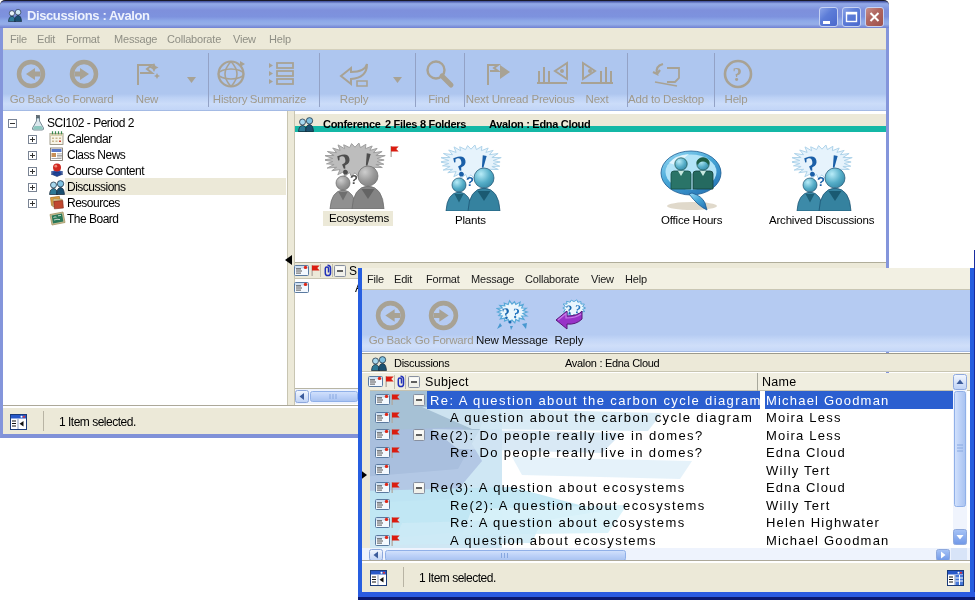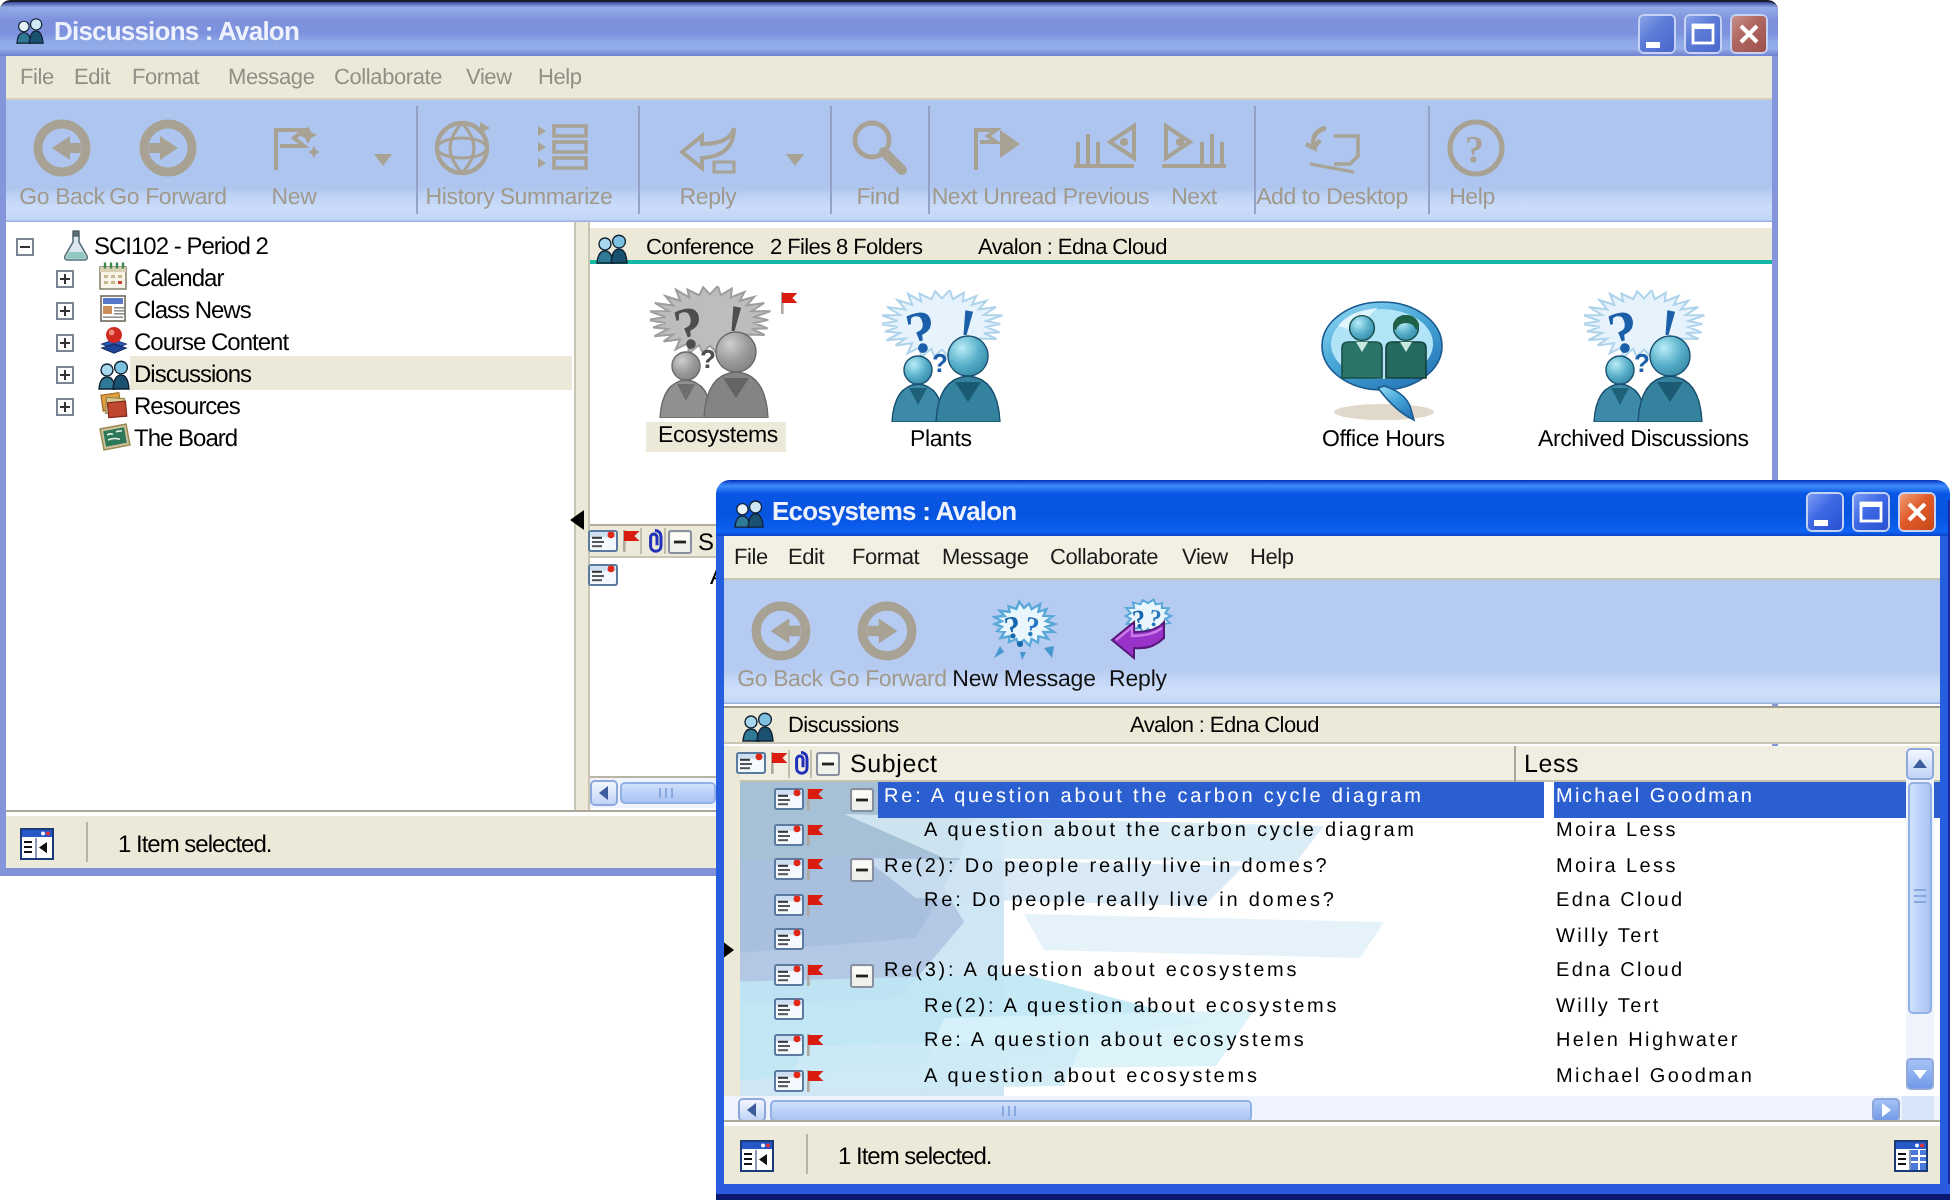--- a/index.html
+++ b/index.html
@@ -26,21 +26,21 @@
   #mw-tool { position:absolute; left:3px; top:50px; width:883px; height:61px;
     background:linear-gradient(180deg,#aec6ef 0%,#aec6ef 72%,#bcd1f5 78%,#cbdcf9 88%,#c2d5f7 98%,#8fa8d8 100%); }
   .tsep { position:absolute; top:3px; height:54px; width:1px; background:#93a2c6; }
   .tlab { position:absolute; font-size:11.5px; color:#a09a8c; white-space:nowrap; transform:translateX(-50%); letter-spacing:-0.2px;}
   .tlab2 { position:absolute; font-size:11.5px; color:#111; white-space:nowrap; transform:translateX(-50%); letter-spacing:-0.1px;}
   #mw-body { position:absolute; left:3px; top:111px; width:883px; height:294px; background:#fff; }
   #mw-split { position:absolute; left:284px; top:0; width:8px; height:294px; background:#ece9d8;
     border-left:1px solid #c8c5b2; border-right:1px solid #c8c5b2; }
   .trow { position:absolute; height:16px; font-size:12px; letter-spacing:-0.5px; color:#000; white-space:nowrap;}
   #rp-head { position:absolute; left:292px; top:3px; width:591px; height:18px; background:#ece9d8;
-    border-bottom:2px solid #14b8a6; font-size:11px; letter-spacing:-0.3px; color:#000; }
+    border-bottom:6px solid #14b8a6; font-size:11px; letter-spacing:-0.3px; color:#000;font-weight:bold; }
   #rp-low-head { position:absolute; left:292px; top:151px; width:591px; height:17px; background:#ece9d8;
     border-top:1px solid #b0ad9a; border-bottom:1px solid #c8c5b2; }
   .biglab { position:absolute; font-size:11.5px; letter-spacing:-0.2px; color:#000; white-space:nowrap; }
   #mw-status { position:absolute; left:3px; top:407px; width:883px; height:27px; background:#ece9d8;
     border-top:1px solid #fff; }
   #mw-stsep { position:absolute; left:3px; top:405px; width:883px; height:2px; background:#aca899; border-bottom:1px solid #fff; }
   #mw-bord { position:absolute; left:0; top:28px; width:889px; height:410px;
     border-left:3px solid #8495db; border-right:3px solid #8495db; border-bottom:4px solid #8091d8; pointer-events:none; }
   #ew { position:absolute; left:358px; top:240px; width:617px; height:360px; }
   #ew-tb { position:absolute; left:0; top:0; width:617px; height:28px;
@@ -48,21 +48,21 @@
     background:linear-gradient(180deg,#002db0 0%,#2e74f2 7%,#3e8af8 11%,#0a57e6 24%,#0653de 60%,#0a5cec 82%,#1063f4 92%,#0845c8 100%);}
   #ew-menu { position:absolute; left:4px; top:28px; width:608px; height:22px; background:#f2f0e3;
     border-bottom:1px solid #c9c6b4; }
   #ew-tool { position:absolute; left:4px; top:50px; width:608px; height:62px;
     background:linear-gradient(180deg,#b5cbf2 0%,#b5cbf2 72%,#c3d6f7 80%,#cfdef9 90%,#c6d8f8 98%,#8fa8d8 100%); }
   #ew-head { position:absolute; left:4px; top:113px; width:608px; height:19px; background:#ece9d8;
     border-top:1px solid #9c9a8c; border-bottom:1px solid #c8c5b2; font-size:11px; letter-spacing:-0.3px;}
   #ew-cols { position:absolute; left:4px; top:133px; width:608px; height:18px; background:#f0eee0;
     border-bottom:1px solid #c5c2b0; }
   #ew-list { position:absolute; left:4px; top:151px; width:608px; height:158px; background:#fff; overflow:hidden; }
-  .lrow { position:absolute; left:16px; width:574px; height:17.5px; font-size:10px; color:#000; white-space:nowrap; }
+  .lrow { position:absolute; left:4px; width:574px; height:17.5px; font-size:13px; color:#000; white-space:nowrap; }
   .lrow .sub { position:absolute; top:1.5px; letter-spacing:1.4px; }
   .lrow .nm  { position:absolute; left:400px; top:1.5px; letter-spacing:1.2px; }
   #ew-hscroll { position:absolute; left:4px; top:308px; width:608px; height:13px; background:#eef3fd; }
   #ew-status { position:absolute; left:4px; top:322px; width:608px; height:30px; background:#ece9d8; border-top:1px solid #fff; }
   #ew-stsep { position:absolute; left:4px; top:320px; width:608px; height:2px; background:#aca899; border-bottom:1px solid #fff;}
   #ew-bord { position:absolute; left:0; top:28px; width:617px; height:332px;
     border-left:4px solid #265ee0; border-right:5px solid #265ee0; pointer-events:none; }
   #ew-bot { position:absolute; left:0; top:352px; width:617px; height:8px; background:#2a5ae0; border-bottom:3px solid #0a1870; }
   .st12 { font-size:12px; letter-spacing:-0.5px; }
 </style>
@@ -447,39 +447,20 @@
 <rect x="2" y="11.5" width="4" height="1" fill="#111"></rect>
 <rect x="7.5" y="5" width="1" height="10" fill="#8899bb"></rect>
 <path d="M13.5,7 L9.5,9.8 L13.5,12.6 Z" fill="#111"></path>
 </svg>
 <div class="abs" style="left:40px; top:3px; width:1px; height:20px; background:#b8b4a4;"></div>
 <span class="abs st12" style="left:56px; top:7px;">1 Item selected.</span>
 </div>
 <div id="mw-bord"></div>
 </div>
 <div id="ew">
-<div id="ew-tb">
-<svg class="abs" style="left:9px;top:9px" width="15" height="15" viewBox="0 0 16 16">
-<path d="M0.5,15.5 Q1,9.5 4.5,9.5 Q8,9.5 8.5,15.5 Z" fill="#2e7a96" stroke="#112233" stroke-width="0.7"></path>
-<circle cx="4.5" cy="6" r="3" fill="#e8f4fa" stroke="#112233" stroke-width="0.7"></circle>
-<path d="M7.5,15.5 Q8,8.5 11.5,8.5 Q15,8.5 15.5,15.5 Z" fill="#1a5070" stroke="#112233" stroke-width="0.7"></path>
-<circle cx="11.5" cy="4.8" r="3.2" fill="#cfe8f4" stroke="#112233" stroke-width="0.7"></circle>
-</svg>
-<span class="tbtxt" style="left:28px; top:8px;">Ecosystems : Avalon</span>
-<div class="xpbtn bmin-a" style="left:545px;"><svg width="17" height="18">
-          <rect x="3" y="13" width="7" height="3" fill="#fff"></rect>
-        </svg></div>
-<div class="xpbtn bmax-a" style="left:568px;"><svg width="17" height="18">
-          <rect x="3.5" y="4.5" width="10" height="9" fill="none" stroke="#fff" stroke-width="1.4"></rect>
-          <rect x="3" y="4" width="11" height="2.5" fill="#fff"></rect>
-        </svg></div>
-<div class="xpbtn bcls-a" style="left:591px;"><svg width="17" height="18">
-          <path d="M4.5,5 L12.5,13 M12.5,5 L4.5,13" stroke="#fff" stroke-width="2"></path>
-        </svg></div>
-</div>
 <div id="ew-menu">
 <span style="left:5px;">File</span>
       <span style="left:32px;">Edit</span>
       <span style="left:64px;">Format</span>
 <span style="left:109px;">Message</span>
       <span style="left:163px;">Collaborate</span>
       <span style="left:229px;">View</span>
 <span style="left:263px;">Help</span>
     </div>
 <div id="ew-tool">
@@ -540,21 +521,21 @@
 <path d="M4.5,1.2 A3,3 0 0 1 7.5,4.2 L7.5,9 A2.6,2.6 0 0 1 2.3,9 L2.3,4.6 A1.6,1.6 0 0 1 5.5,4.6 L5.5,8.6" fill="none" stroke="#2030b8" stroke-width="1.5"></path>
 </svg>
 <div class="abs" style="left:43px;top:2px;width:1px;height:14px;background:#c0bdac;"></div>
 <svg class="abs" style="left:46px;top:3px" width="12" height="12" viewBox="0 0 12 12">
 <rect x="0.5" y="0.5" width="11" height="11" rx="1" fill="#f0f0ea" stroke="#8890a0"></rect>
 <rect x="1.5" y="1.5" width="9" height="4" fill="#fbfbf8"></rect>
 <rect x="3" y="5.3" width="6" height="1.4" fill="#222"></rect>
 </svg>
 <span class="abs" style="left:63px;top:2px;font-size:12.5px;letter-spacing:0.3px;">Subject</span>
 <div class="abs" style="left:395px;top:0;width:1px;height:18px;background:#a8a89c;"></div>
-<span class="abs" style="left:400px;top:2px;font-size:12.5px;letter-spacing:0.3px;">Less</span>
+<span class="abs" style="left:400px;top:2px;font-size:12.5px;letter-spacing:0.3px;">Name</span>
 </div>
 <div id="ew-list">
 <svg class="abs" style="left:0;top:0" width="608" height="158" viewBox="0 0 608 158">
 <rect x="0" y="0" width="140" height="158" fill="#cfe7f4"></rect>
 <path d="M0,0 L130,0 L118,38 L96,78 L0,86 Z" fill="#9fbacf" opacity="0.85"></path>
 <path d="M0,40 L100,36 L120,70 L88,108 L0,112 Z" fill="#a9bde0" opacity="0.75"></path>
 <path d="M0,100 L150,96 L240,120 L130,138 L0,150 Z" fill="#bfe7f4" opacity="0.9"></path>
 <path d="M60,16 L300,22 L286,40 L110,38 Z" fill="#d4e9f5" opacity="0.85"></path>
 <path d="M70,38 L260,42 L240,62 L96,58 Z" fill="#cfe4f2" opacity="0.8"></path>
 <path d="M110,118 L265,114 L246,142 L100,144 Z" fill="#d8f2fa" opacity="0.9"></path>

